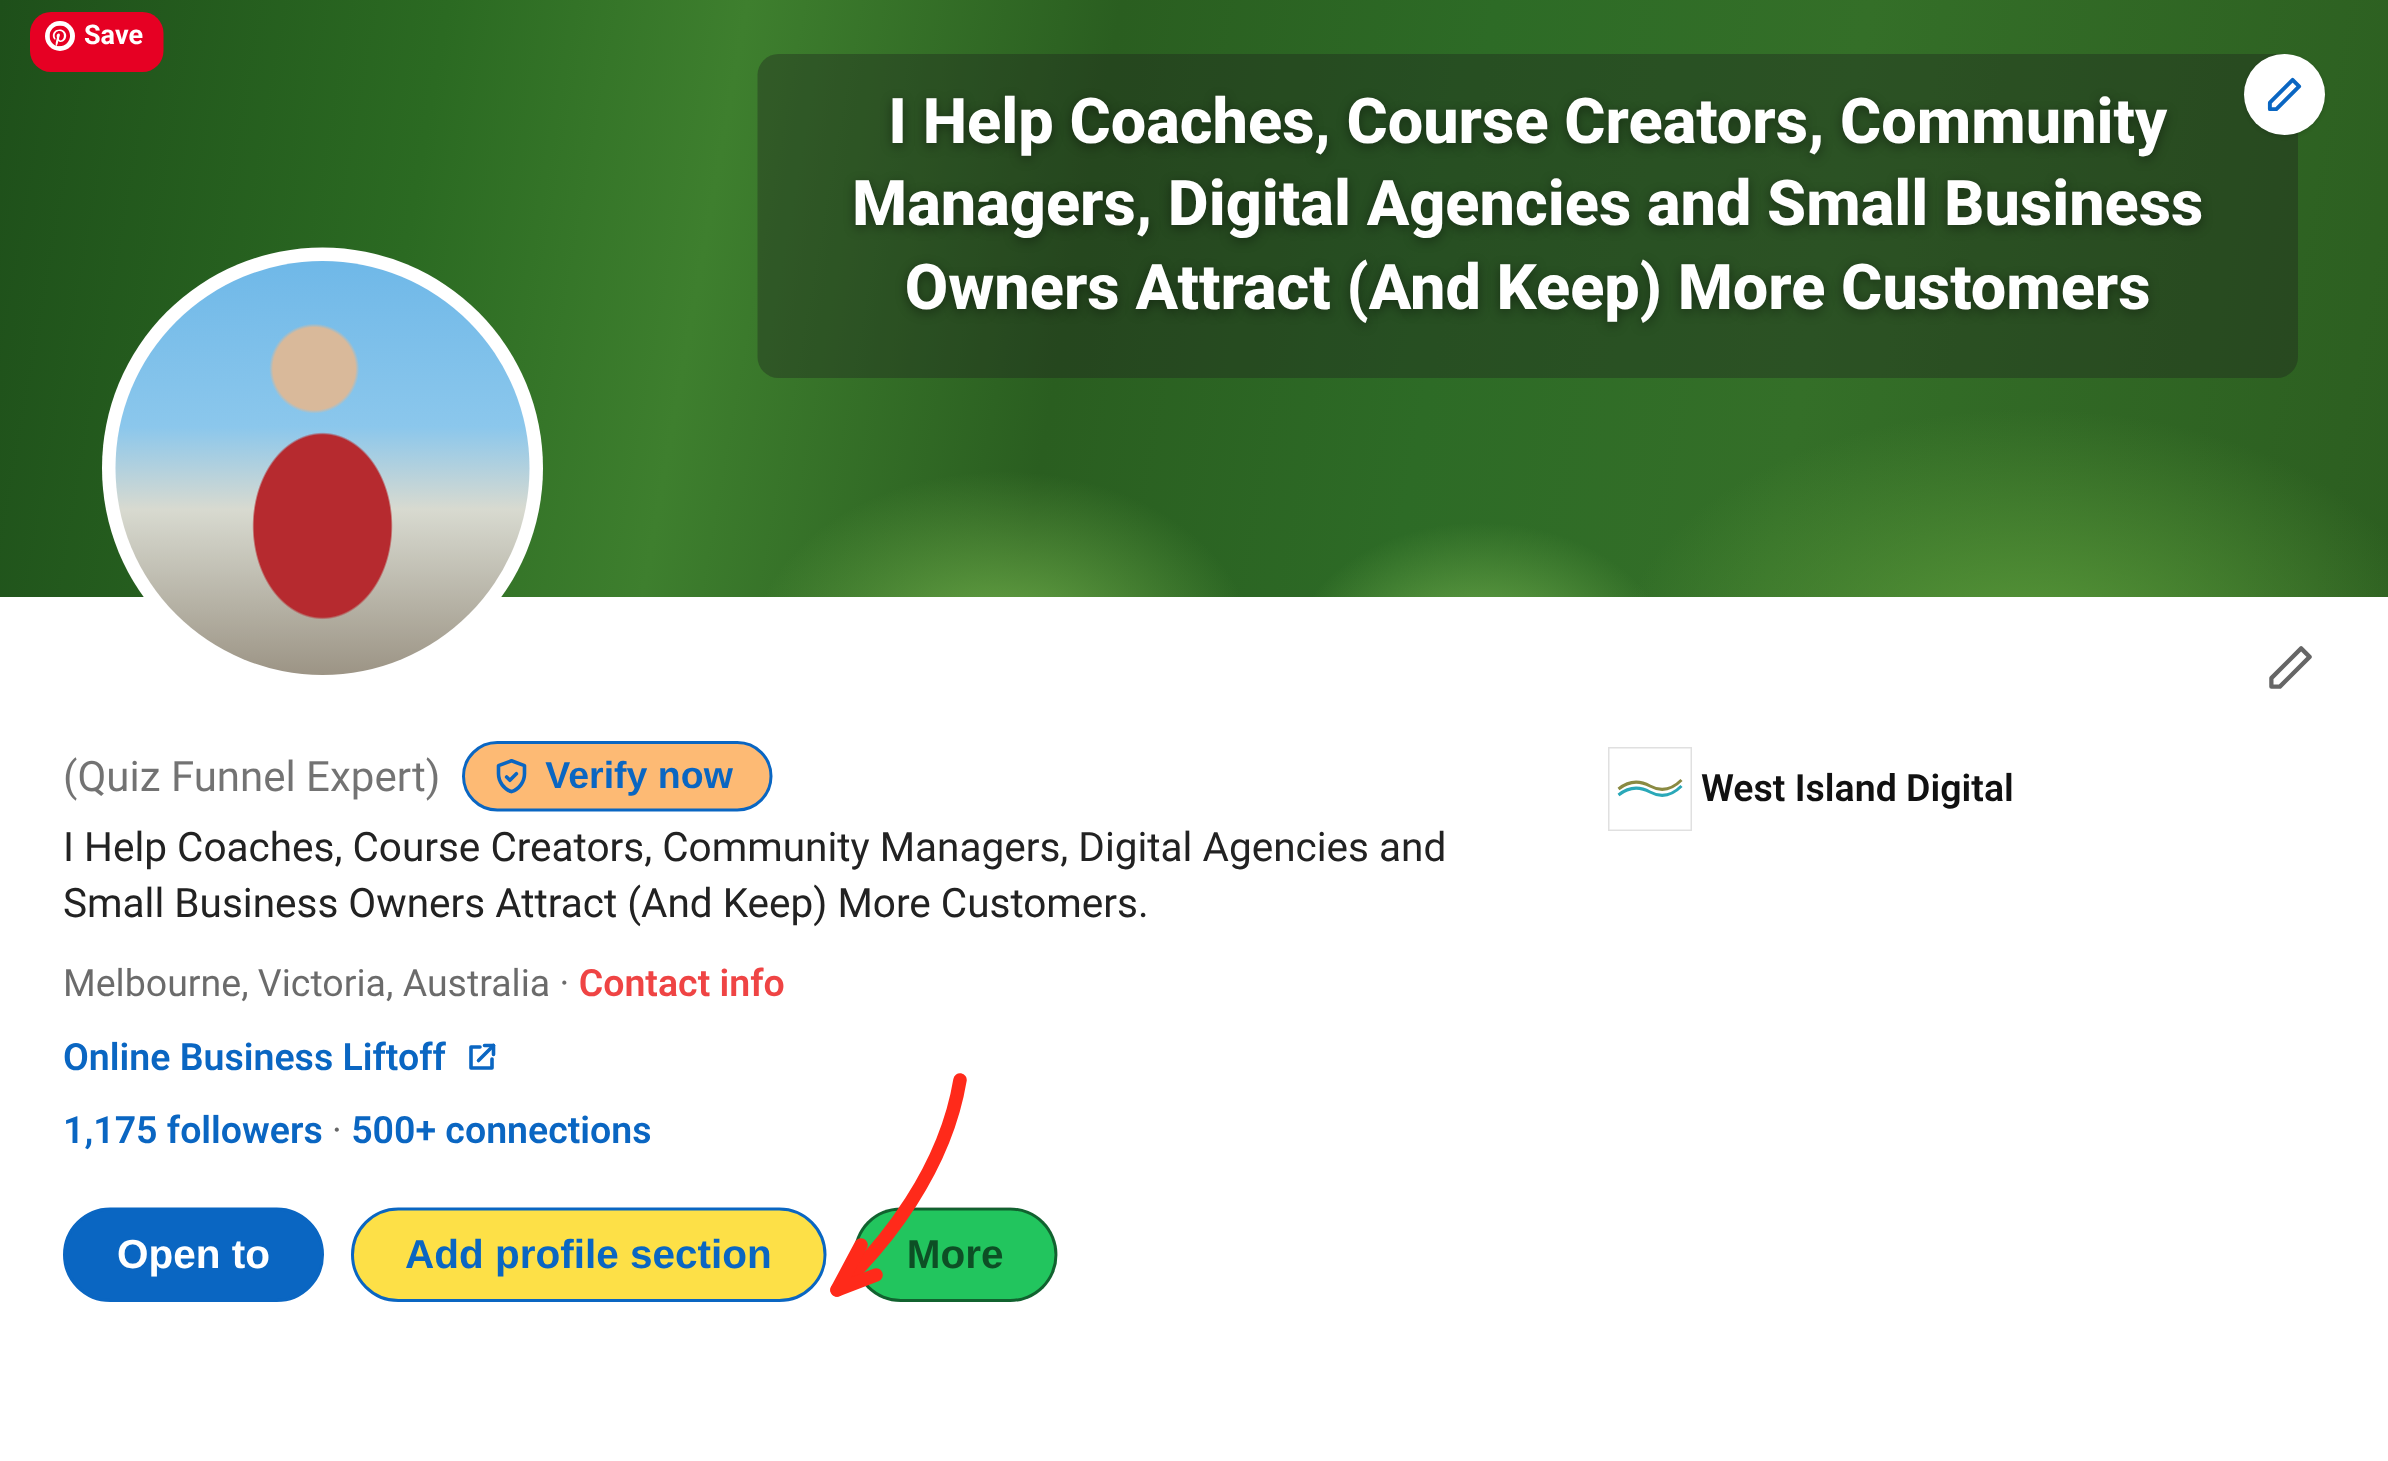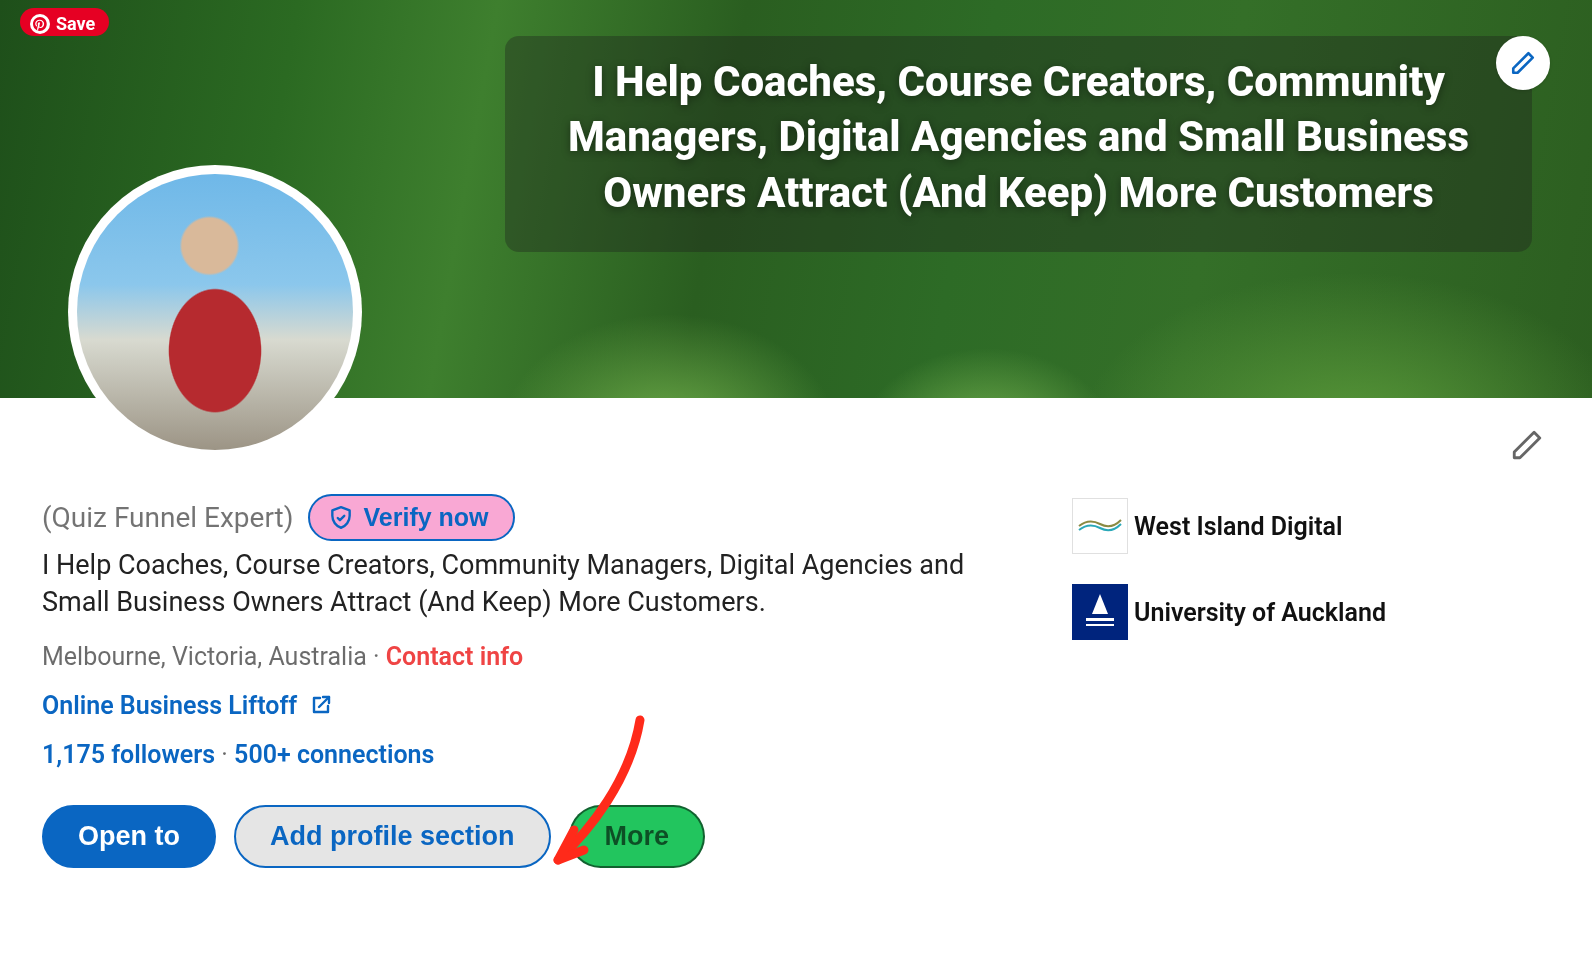--- a/index.html
+++ b/index.html
@@ -13,21 +13,21 @@
   }
 
   
   .pinterest-save {
     position: absolute;
     top: 8px;
     left: 20px;
     background: #e60023;
     color: #fff;
     border-radius: 14px;
-    padding: 5px 14px 2px 10px;
+    padding: 5px 14px 14px 10px;
     font-size: 18px;
     font-weight: 700;
     display: flex;
     align-items: center;
     gap: 6px;
     cursor: pointer;
     z-index: 50;
   }
   .pinterest-save .pin-icon {
     width: 20px; height: 20px;
@@ -136,21 +136,21 @@
     color: #111;
   }
   .pronoun {
     font-size: 28px;
     color: rgba(0,0,0,0.55);
     font-weight: 400;
   }
   .verify-btn {
     border: 2px solid #0a66c2;
     color: #0a66c2;
-    background: #f9a8d4;
+    background: #fdba74;
     border-radius: 28px;
     padding: 7px 24px 7px 18px;
     font-size: 25px;
     font-weight: 600;
     display: inline-flex;
     align-items: center;
     gap: 10px;
     cursor: pointer;
     text-align: center;
   }
@@ -196,21 +196,21 @@
   .btn {
     border-radius: 34px;
     padding: 14px 34px;
     font-size: 27px;
     font-weight: 600;
     cursor: pointer;
     border: 2px solid transparent;
     white-space: nowrap;
   }
   .btn-primary { background: #0a66c2; color:#fff; border-color:#0a66c2;text-align:right;}
-  .btn-outline-blue { background:#e5e5e5; color:#0a66c2; border-color:#0a66c2;}
+  .btn-outline-blue { background:#fde047; color:#0a66c2; border-color:#0a66c2;}
   .btn-outline-grey { background:#22c55e; color: rgba(0,0,0,0.6); border-color: rgba(0,0,0,0.5);}
 
   
   .org-item {
     display:flex; align-items:center; gap:6px;
     margin-bottom: 30px;
     cursor:pointer;
   }
   .org-logo {
     width:56px; height:56px;
@@ -312,31 +312,20 @@
     <div class="right-col">
       <div class="org-item">
         <div class="org-logo wid">
           <svg width="46" height="20" viewBox="0 0 46 20">
               <path d="M2 14 Q12 6 23 12 Q34 18 44 8" fill="none" stroke="#2aa8b8" stroke-width="2"></path>
               <path d="M2 10 Q12 2 23 8 Q34 14 44 4" fill="none" stroke="#8a8a42" stroke-width="2"></path>
             </svg>
         </div>
         <span class="org-name">West Island Digital</span>
       </div>
-      <div class="org-item">
-        <div class="org-logo uoa">
-          <svg width="56" height="56" viewBox="0 0 56 56">
-              <rect width="56" height="56" fill="#00247d"></rect>
-              <path d="M28 10 L20 30 L36 30 Z" fill="#fff"></path>
-              <rect x="14" y="34" width="28" height="3" fill="#fff"></rect>
-              <rect x="14" y="40" width="28" height="2" fill="#fff"></rect>
-            </svg>
-        </div>
-        <span class="org-name">University of Auckland</span>
-      </div>
     </div>
   </div>
 </div>
 
 <svg class="arrow-annot" width="120" height="170" viewBox="0 0 120 170">
   <path d="M100 10 C 90 70, 50 120, 18 150" fill="none" stroke="#ff2a1a" stroke-width="9" stroke-linecap="round"></path>
   <path d="M18 150 L44 140 M18 150 L34 120" fill="none" stroke="#ff2a1a" stroke-width="9" stroke-linecap="round"></path>
 </svg>
 
 </body></html>

